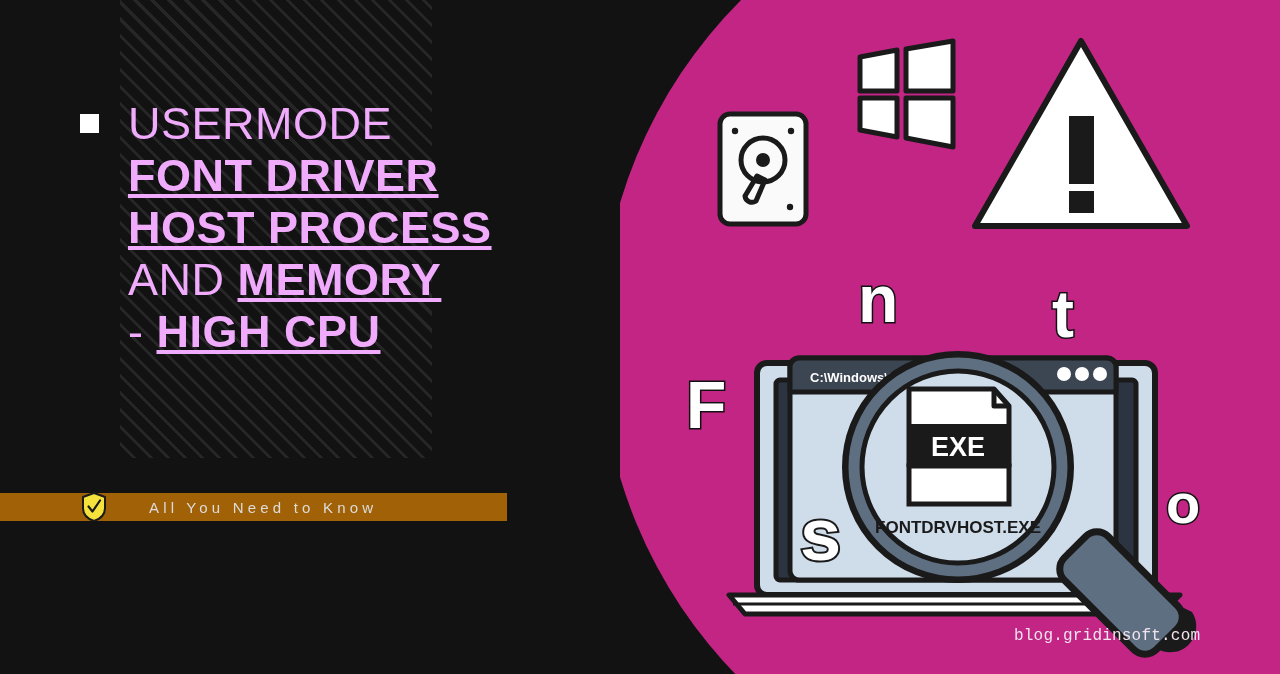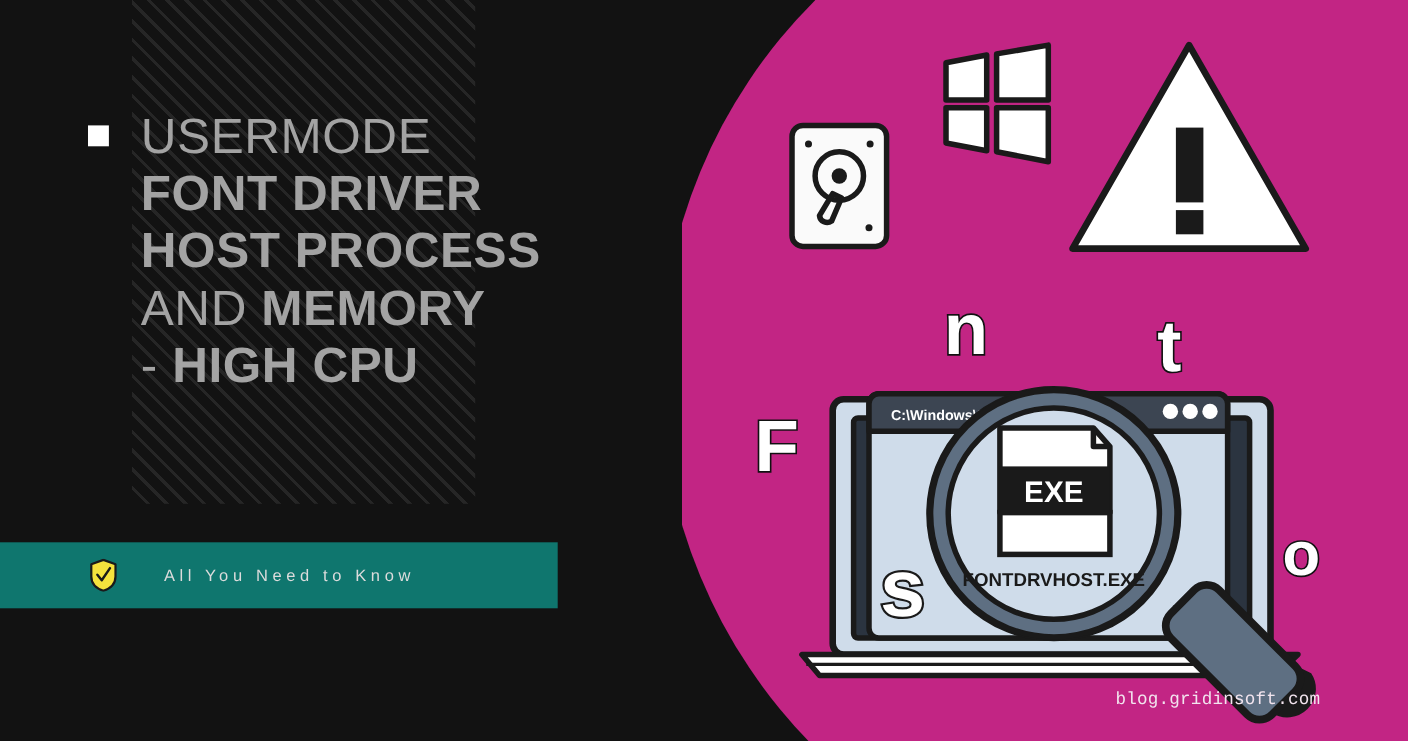--- a/index.html
+++ b/index.html
@@ -64,39 +64,39 @@
     top: 114px;
     width: 19px;
     height: 19px;
     background: #ffffff;
   }
   #headline {
     position: absolute;
     left: 128px;
     top: 98px;
     width: 430px;
-    color: #a3a3a3;
+    color: #f0abfc;
     font-size: 45px;
     line-height: 52px;
     letter-spacing: 0.5px;
     text-transform: uppercase;
     font-weight: 300;
     white-space: pre-wrap;
   }
-  #headline .b { font-weight: 700; }
+  #headline .b { font-weight: 700; text-decoration: underline; }
   #headline .l { font-weight: 300; }
 
   
   #subtitle-banner {
     position: absolute;
     left: 0;
     top: 493px;
     width: 507px;
-    height: 60px;
-    background: #0f766e;
+    height: 28px;
+    background: #a16207;
     display: flex;
     align-items: center;
   }
   #shield-icon {
     margin-left: 81px;
     width: 26px;
     height: 30px;
     display: block;
   }
   #subtitle-text {

